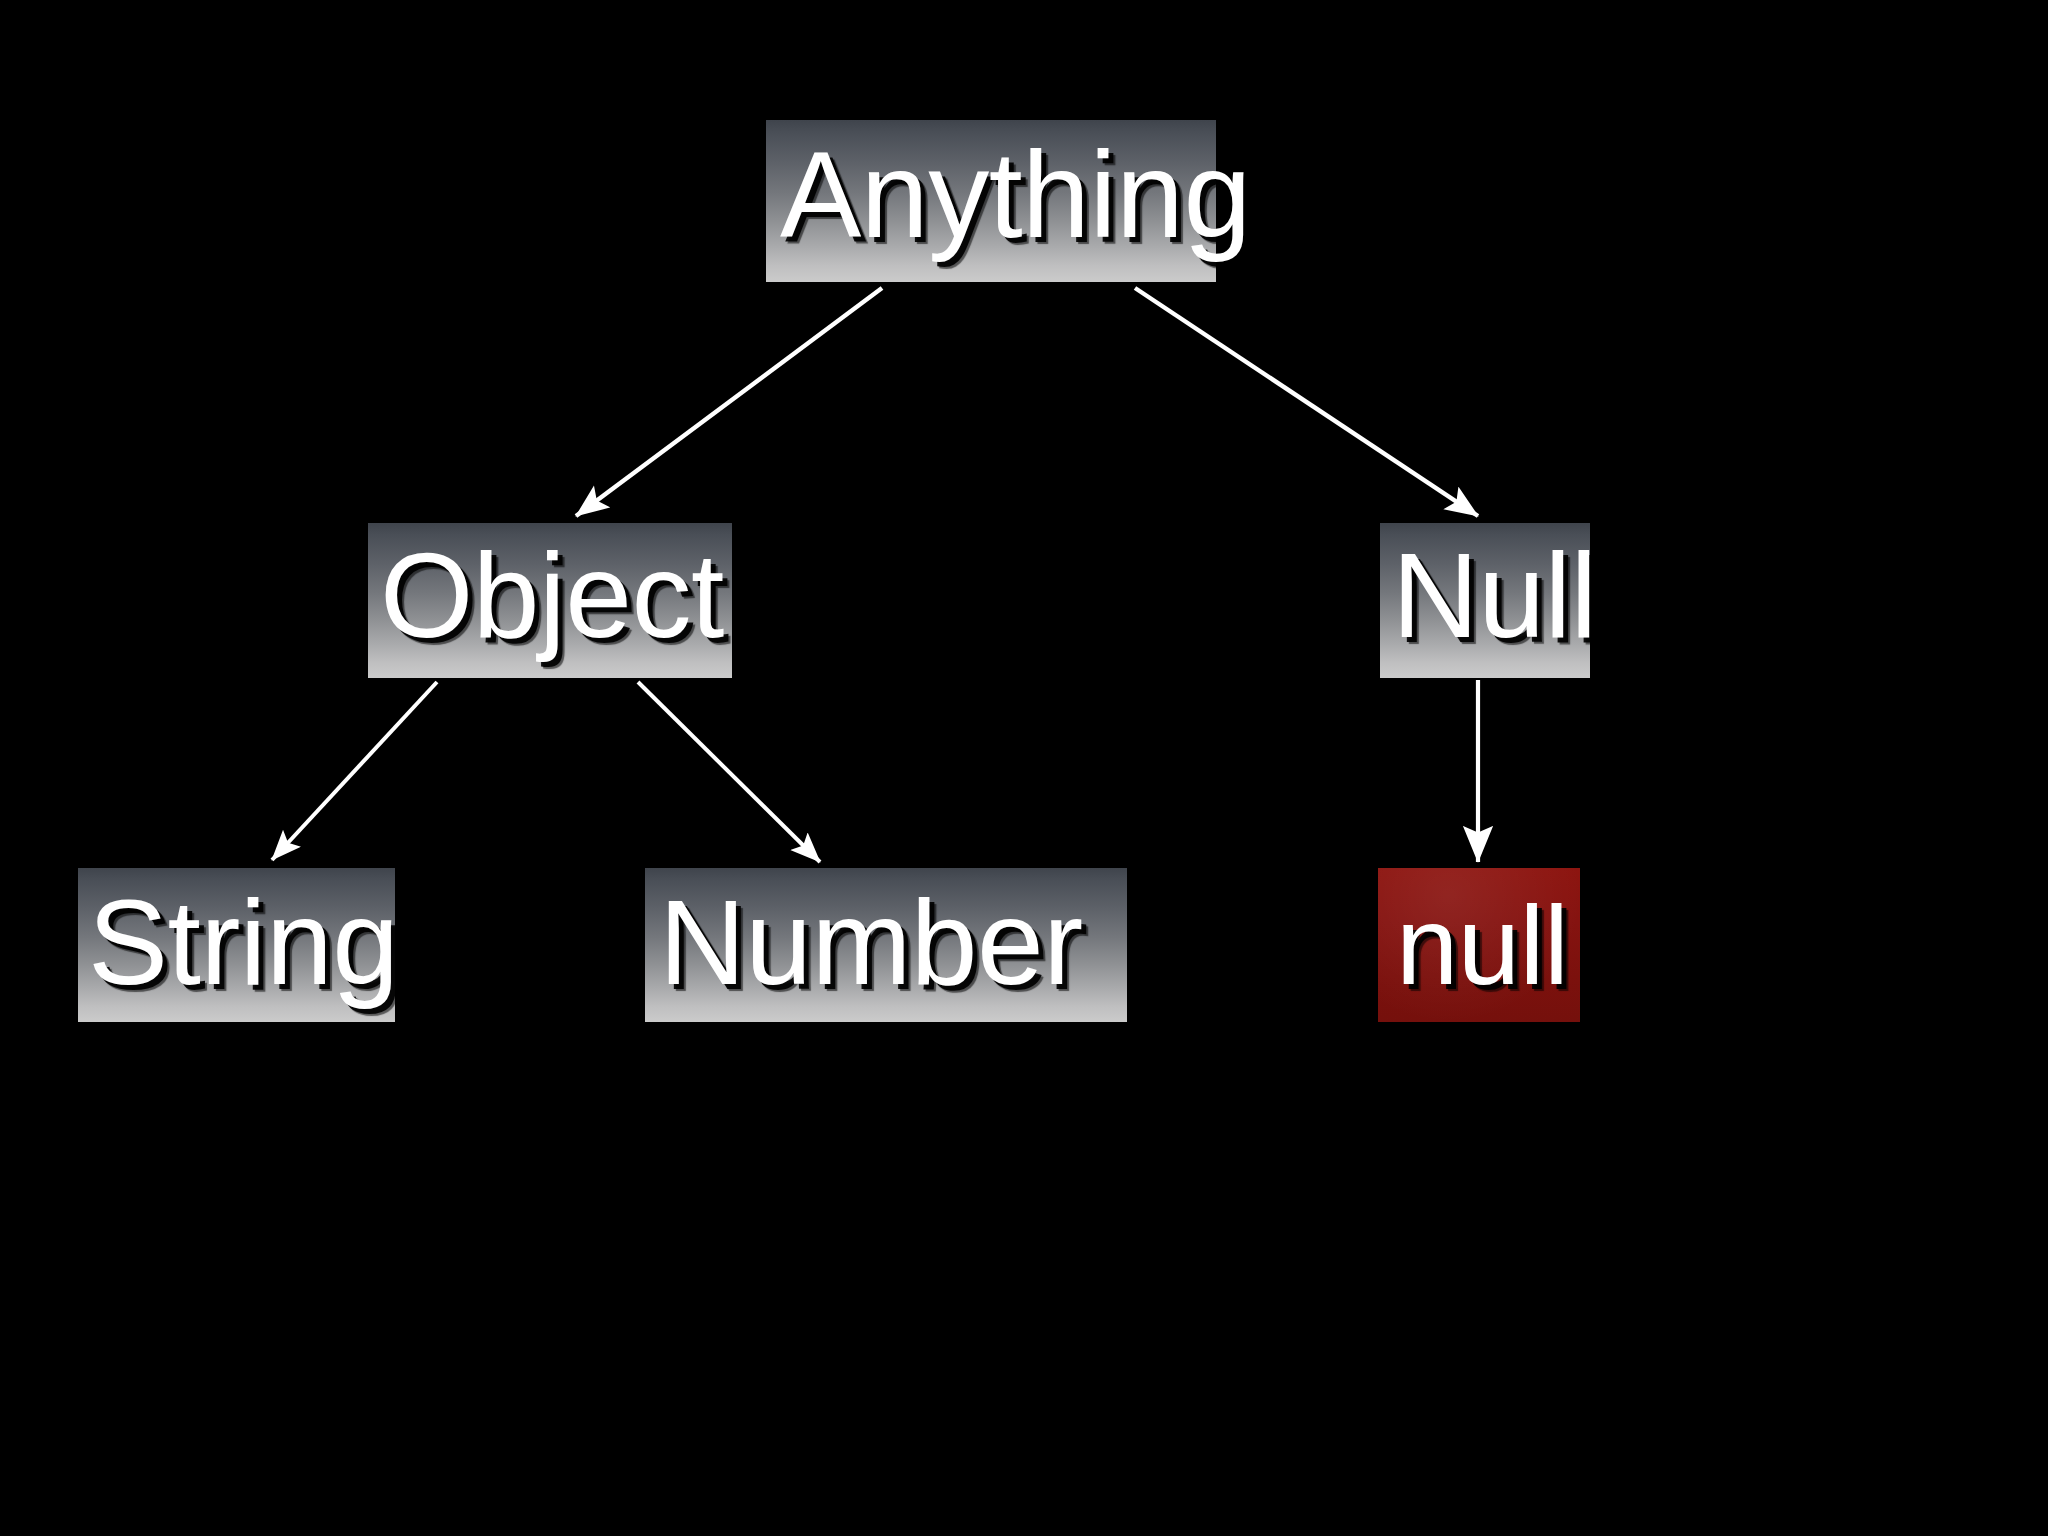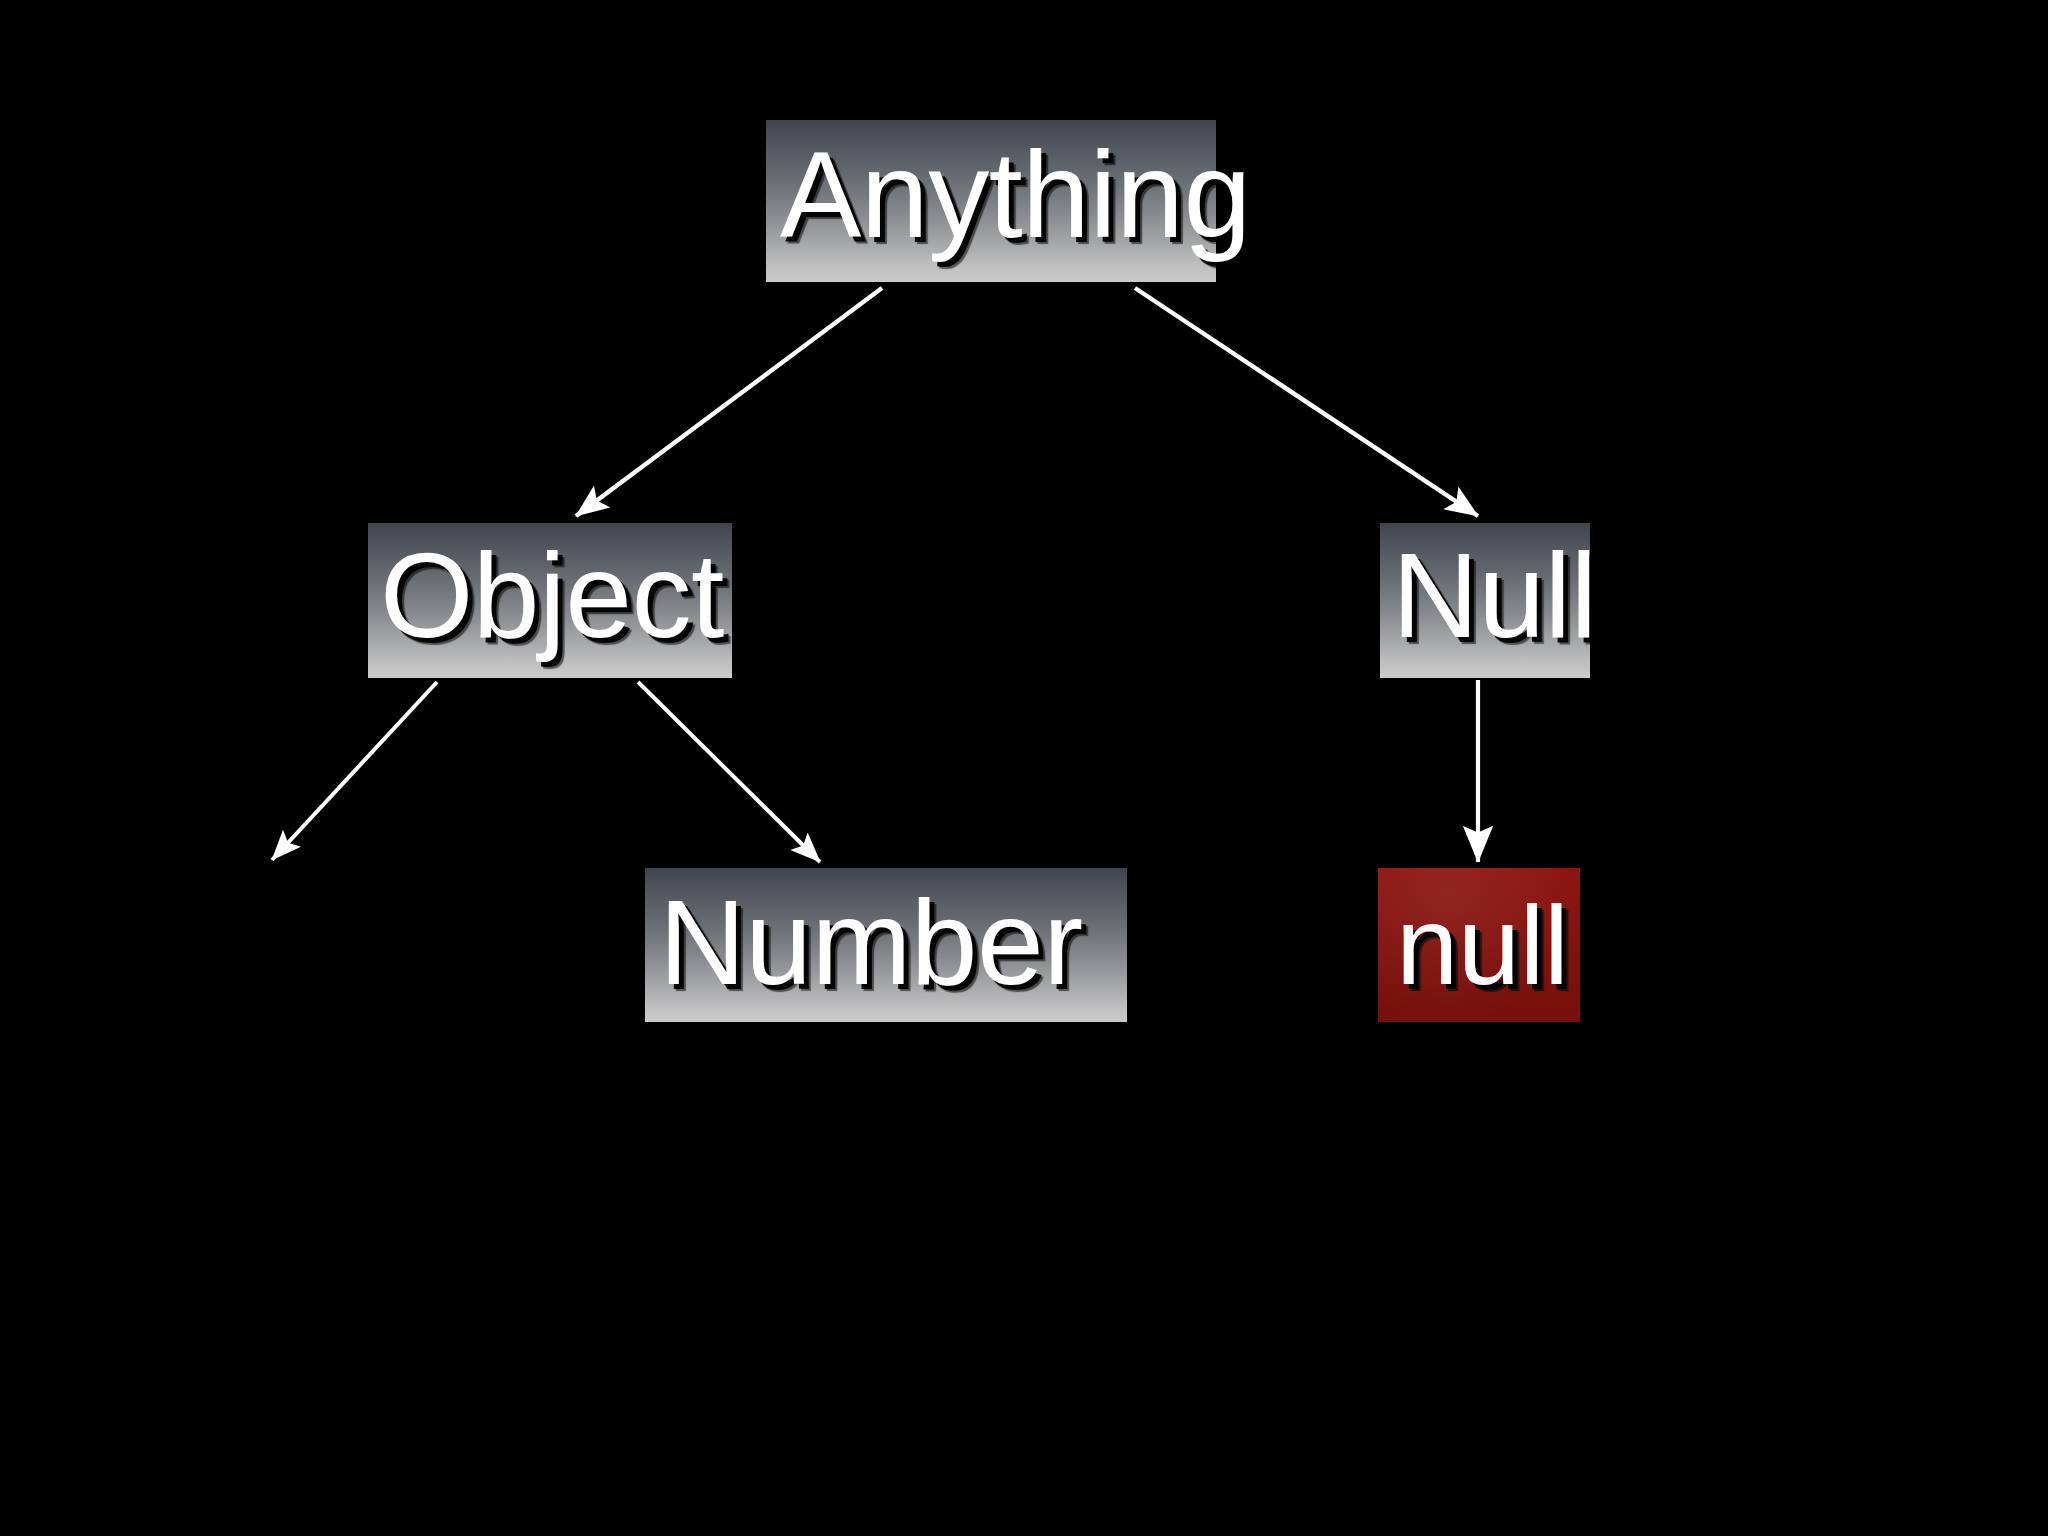--- a/index.html
+++ b/index.html
@@ -124,20 +124,23 @@
   </div>
 
   <div class="node fill-gray" id="node-anything">
     <span class="node-label">Anything</span>
   </div>
 
   <div class="node fill-gray" id="node-null">
     <span class="node-label">Null</span>
   </div>
 
+  <div class="node fill-gray" id="node-string">
+    <span class="node-label">String</span>
+  </div>
 
   <div class="node fill-gray" id="node-number">
     <span class="node-label">Number</span>
   </div>
 
   <div class="node fill-red" id="node-nullvalue">
     <span class="node-label">null</span>
   </div>
 
 </div>

